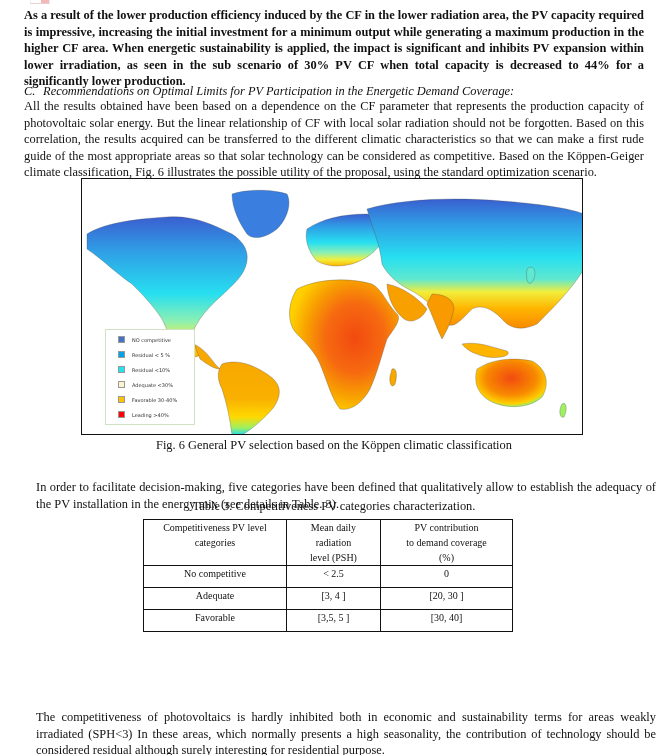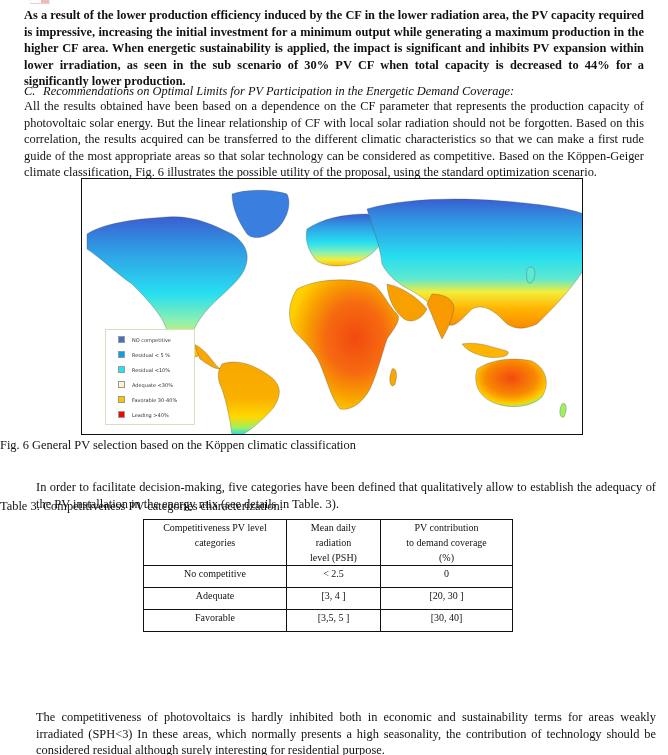--- a/index.html
+++ b/index.html
@@ -14,21 +14,21 @@
   .heading { position:absolute; left:24px; top:83px; font-size:12.4px; line-height:16px; font-style:italic; }
   .heading .num { display:inline-block; width:16px; }
   .p2 { top:98px; }
   .figure { position:absolute; left:81px; top:178px; width:502px; height:257px;
             border:1.5px solid #111; box-sizing:border-box; background:#fff; overflow:hidden; }
   .figure svg { position:absolute; left:0; top:0; }
   .legend { position:absolute; left:23px; top:150px; width:88px; height:94px; border:1px solid #cfe3c4;
             background:#fff; font-family:"DejaVu Sans","Liberation Sans",sans-serif; font-size:5px; }
   .legend .item { position:absolute; left:12px; height:9px; display:flex; align-items:center; white-space:nowrap; color:#333; }
   .legend .sw { width:7px; height:7px; margin-right:7px; border:0.5px solid #999; box-sizing:border-box; }
-  .caption { position:absolute; left:0; width:668px; text-align:left; font-size:12.4px; }
+  .caption { position:absolute; left:0; width:668px; text-align:center; font-size:12.4px; }
   .fig-caption { top:438px; }
   .p3 { top:467px; }
   .tbl-caption { top:499px; }
   table.cat { position:absolute; left:143px; top:519px; border-collapse:collapse; font-size:10px; }
   table.cat td, table.cat th { border:1px solid #111; text-align:center; vertical-align:top;
              font-weight:normal; padding:0 4px; line-height:15px; }
   table.cat th { height:45px; }
   table.cat td { height:21px; }
   .p4 { top:697px; }
 </style>

